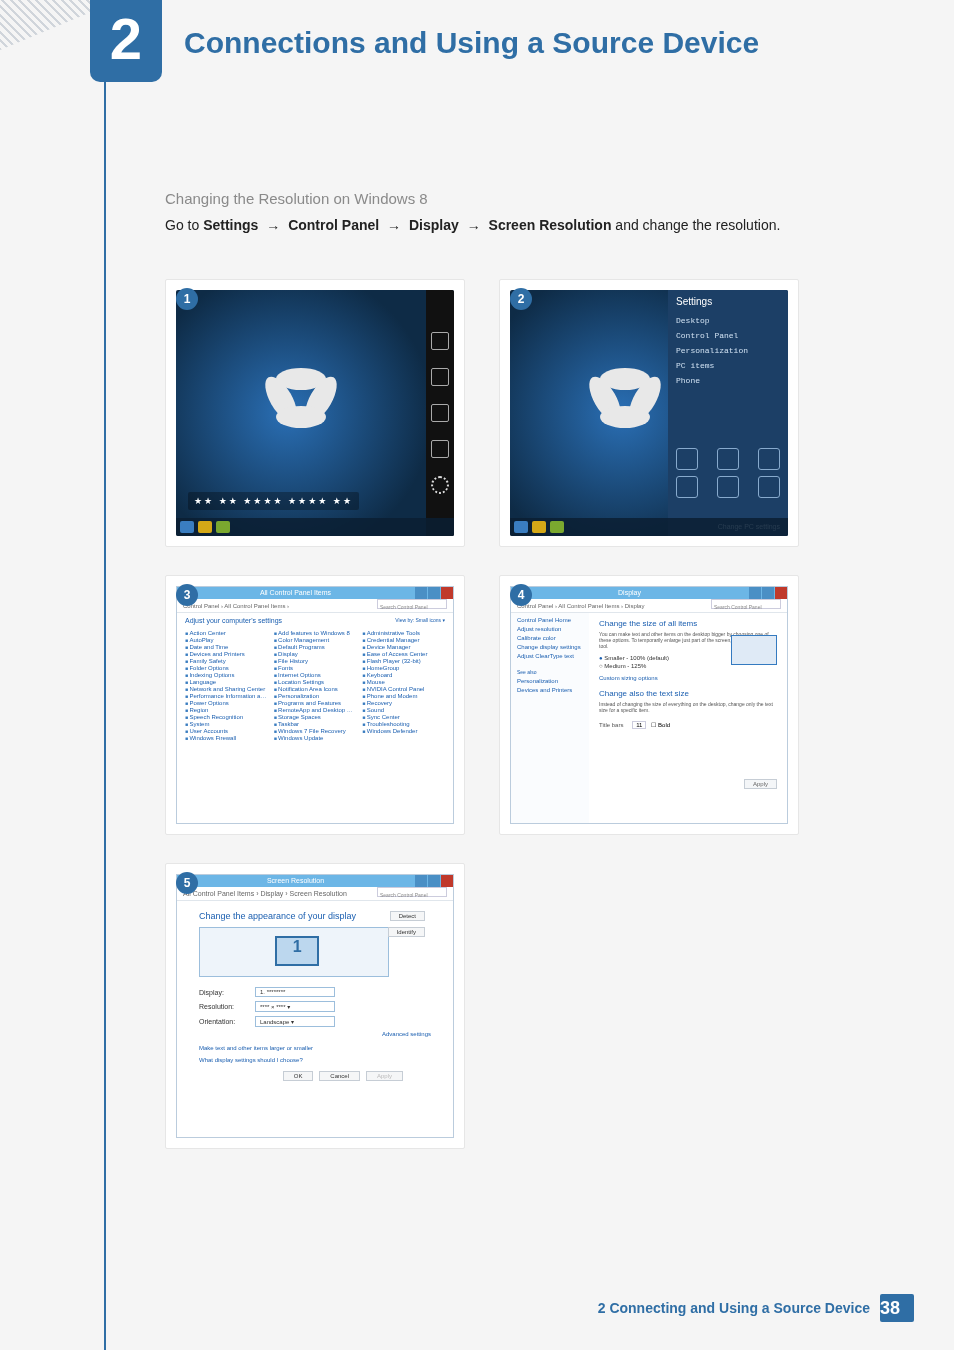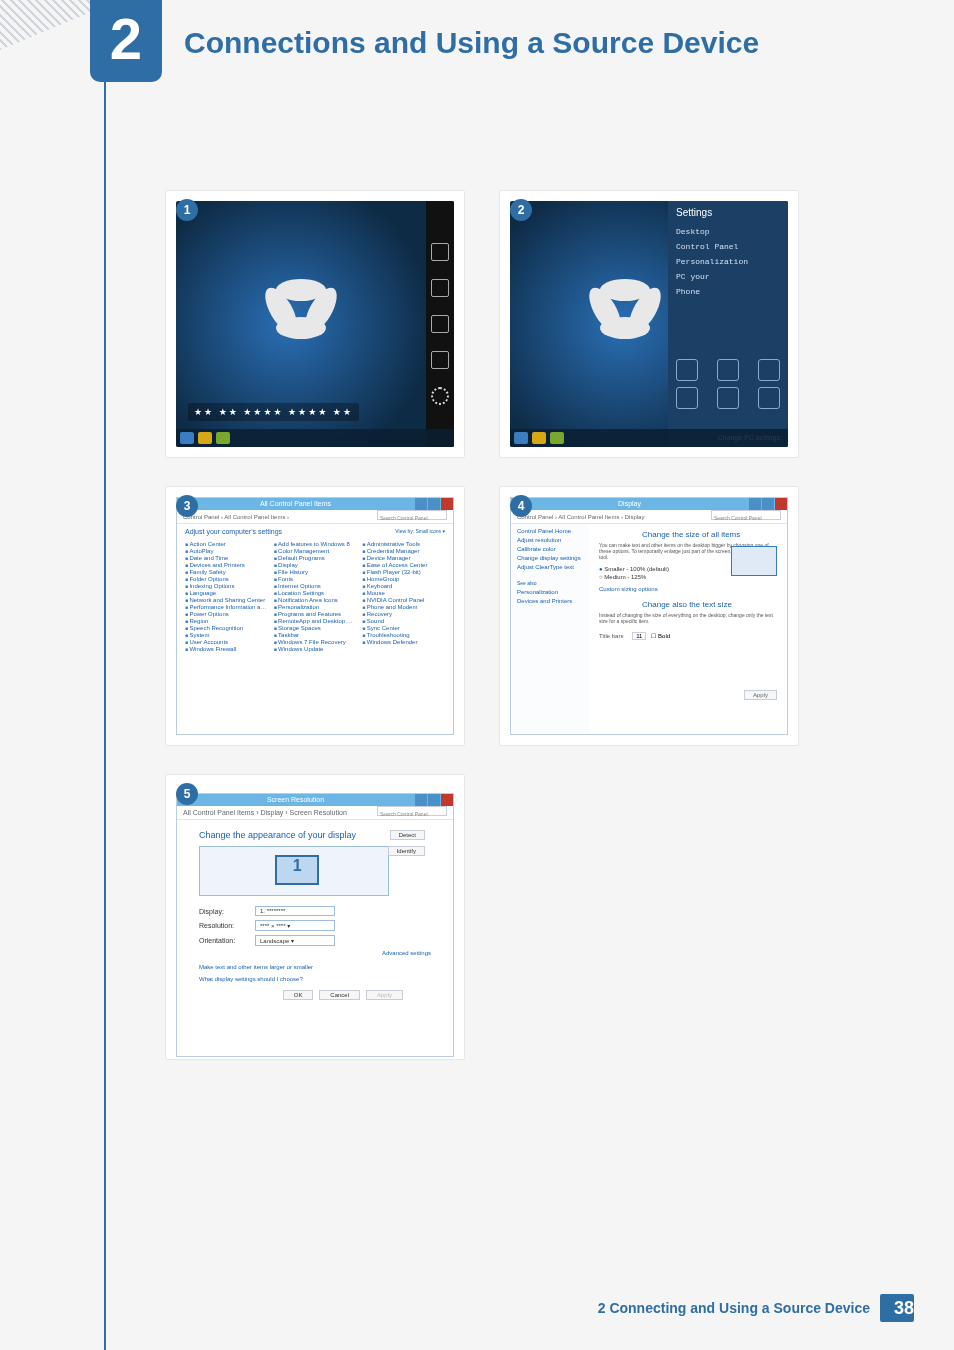--- a/index.html
+++ b/index.html
@@ -244,21 +244,21 @@
       padding: 4px 6px;
       color: #1b5fb0;
     }
     .dp-side div { margin-bottom: 3px; }
     .dp-side .grp { color: #1b5fb0; font-size: 5px; margin-top: 10px; }
     .dp-main {
       position: absolute;
       left: 78px; right: 0; top: 26px; bottom: 0;
       padding: 6px 10px;
     }
-    .dp-main .hdr { color: #1b5fb0; font-size: 8px; margin-bottom: 3px; margin-left: 43px; }
+    .dp-main .hdr { color: #1b5fb0; font-size: 8px; margin-bottom: 3px; }
     .dp-main .txt { color: #555; font-size: 5px; margin-bottom: 6px; }
     .dp-main .radio { margin: 2px 0; color: #333; }
     .dp-main .radio::before { content: "○ "; }
     .dp-main .radio.sel::before { content: "● "; color: #1b5fb0; }
     .dp-main .monitor-thumb {
       position: absolute; right: 10px; top: 22px;
       width: 46px; height: 30px;
       border: 1px solid #347ac0; background: #dfeaf6;
     }
     .dp-main .applybtn {
@@ -269,21 +269,20 @@
     .dp-main .link { color: #1b5fb0; }
     .dp-main .sizerow { margin-top: 8px; }
     .dp-main .sizerow .lbl { color: #555; margin-right: 4px; }
     
     .sr-window {
       width: 100%; height: 100%;
       border: 1px solid #bcd;
       font-size: 7px;
       background: #fff;
       position: relative;
-      margin-top: 8px;
     }
     .sr-body { padding: 10px 22px; }
     .sr-hdr { color: #1b5fb0; font-size: 9px; margin-bottom: 6px; }
     .sr-preview {
       width: 190px; height: 50px;
       border: 1px solid #9cbedc;
       margin: 4px 0 10px;
       position: relative;
       background: #eef4fa;
     }
@@ -344,34 +343,46 @@
       align-items: center;
       gap: 10px;
     }
     .page-footer .txt { color: #2f6ea5; font-weight: bold; font-size: 14px; }
     .page-footer .num {
       background: #2f6ea5;
       color: #fff;
       font-weight: bold;
       width: 34px; height: 28px;
       line-height: 28px;
-      text-align: right;
+      text-align: left;
       font-size: 18px;
       border-radius: 2px;
     }
   </style>
 </head>
 <body>
 
 <div class="hatch-corner"></div>
 <div class="left-rule"></div>
 <div class="chapter-badge">2</div>
 <div class="chapter-title">Connections and Using a Source Device</div>
 
 <div class="content">
+  <div class="sub-heading">Changing the Resolution on Windows 8</div>
+  <div class="instruction">
+    <span>Go to </span>
+    <b>Settings</b>
+    <span class="arrow">→</span>
+    <b>Control Panel</b>
+    <span class="arrow">→</span>
+    <b>Display</b>
+    <span class="arrow">→</span>
+    <b>Screen Resolution</b>
+    <span> and change the resolution.</span>
+  </div>
 
   <div class="grid-row">
 
     <div class="shot w1">
       <div class="step-badge">1</div>
       <div class="desktop">
         <div class="flower">
           <div class="petal" style="left:60px;top:40px;transform:rotate(0deg)"></div>
           <div class="petal" style="left:40px;top:60px;transform:rotate(60deg)"></div>
           <div class="petal" style="left:80px;top:60px;transform:rotate(-60deg)"></div>
@@ -403,21 +414,21 @@
           <div class="petal" style="left:50px;top:40px;transform:rotate(0deg)"></div>
           <div class="petal" style="left:30px;top:60px;transform:rotate(60deg)"></div>
           <div class="petal" style="left:70px;top:60px;transform:rotate(-60deg)"></div>
           <div class="petal" style="left:50px;top:78px;transform:rotate(0deg)"></div>
         </div>
         <div class="settings-flyout">
           <div class="hdr">Settings</div>
           <div class="row">Desktop</div>
           <div class="row">Control Panel</div>
           <div class="row">Personalization</div>
-          <div class="row">PC your</div>
+          <div class="row">PC items</div>
           <div class="row">Phone</div>
           <div class="iconrow">
             <div class="ibox"></div>
             <div class="ibox"></div>
             <div class="ibox"></div>
           </div>
           <div class="iconrow2">
             <div class="ibox"></div>
             <div class="ibox"></div>
             <div class="ibox"></div>

